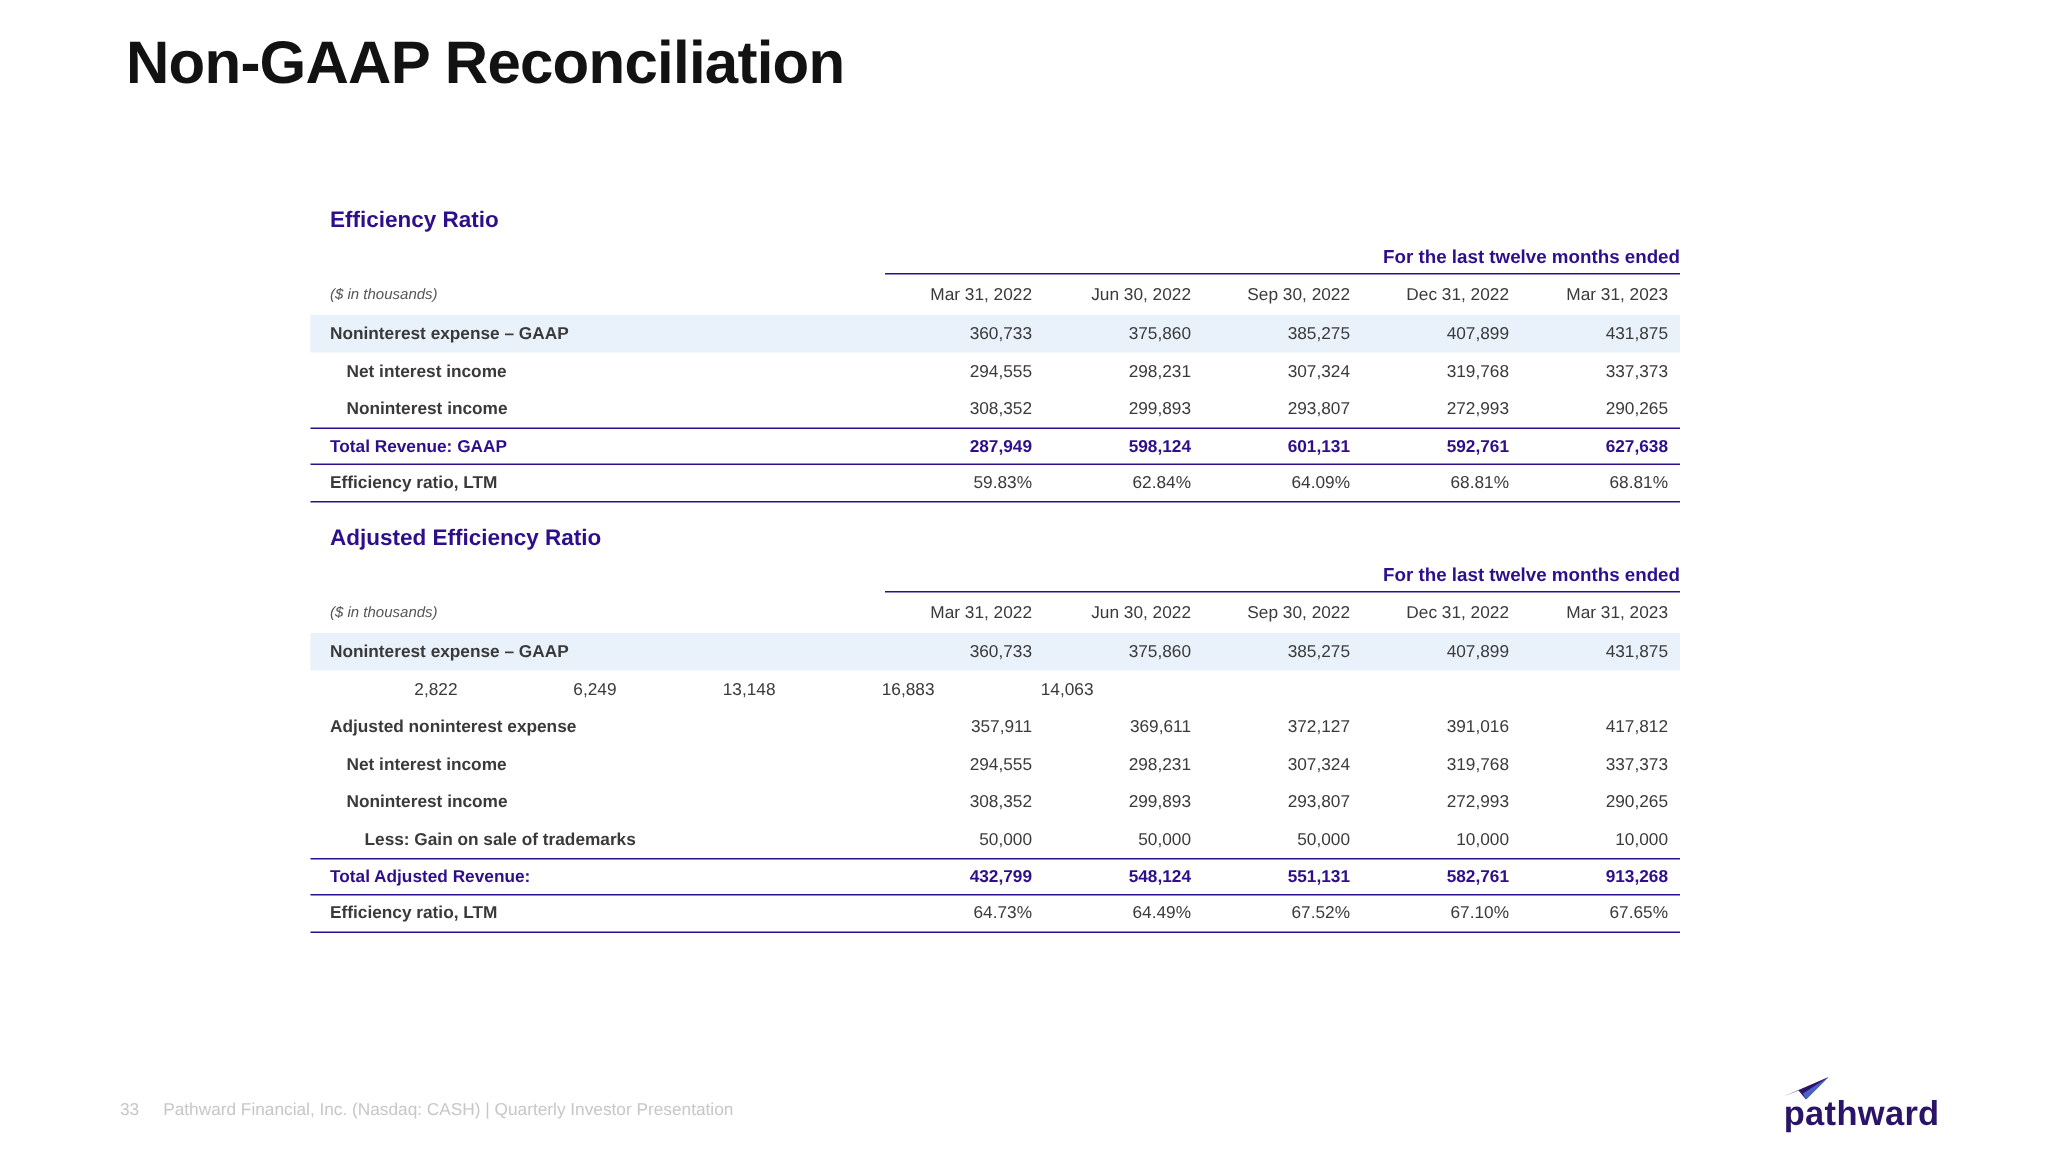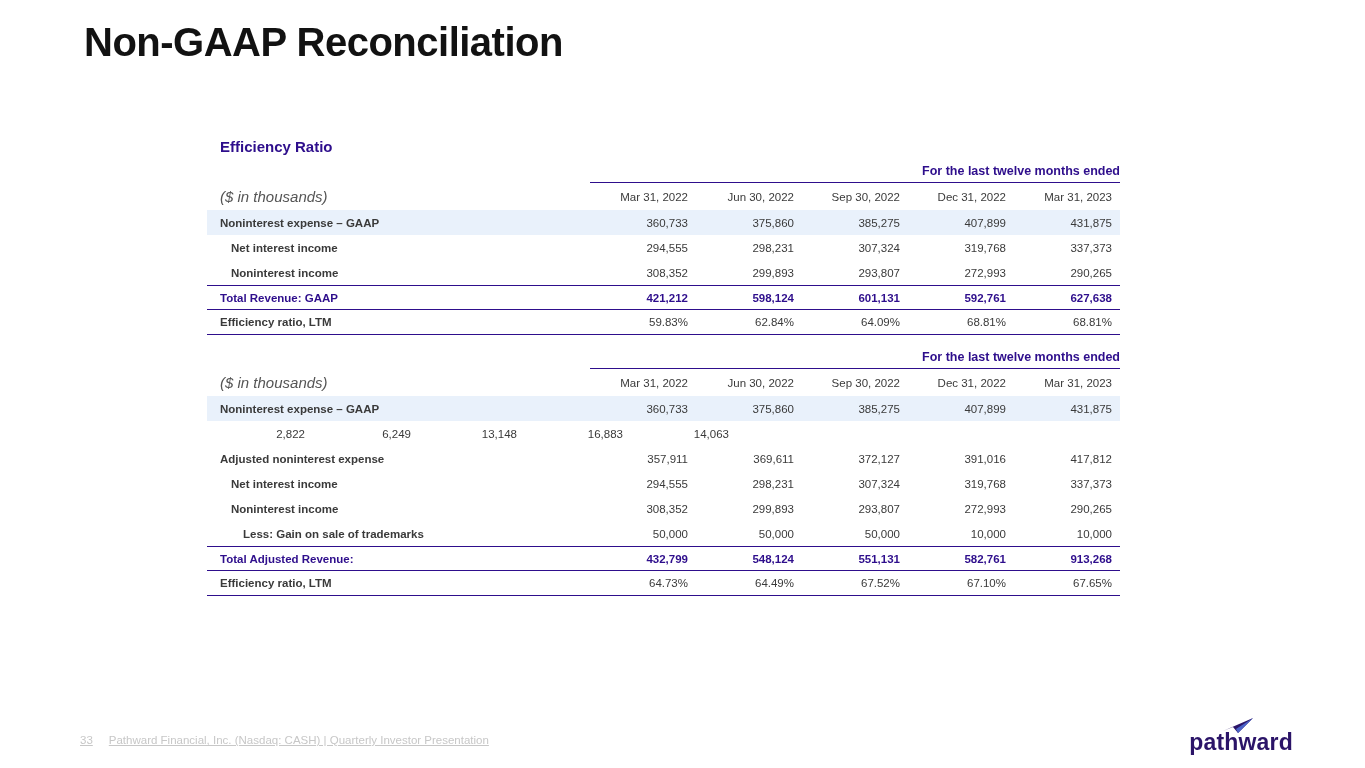--- a/index.html
+++ b/index.html
@@ -28,21 +28,21 @@
   }
   .span-header-row { display: flex; }
   .label-spacer { width: 383px; }
   .span-header {
     width: 530px; text-align: right; font-weight: bold;
     font-size: 12.5px; color: var(--purple);
     padding-bottom: 4px; border-bottom: 1.5px solid var(--purple);
   }
   .cols-row { display: flex; align-items: center; height: 27px; }
   .cell.label { width: 383px; padding-left: 13px; }
-  .unit { font-style: italic; font-size: 15px; color: #555555; }
+  .unit { font-style: italic; font-size: 10px; color: #555555; }
   .cell.num {
     width: 106px; text-align: right; padding-right: 8px;
     font-size: 11.5px; color: #3a3a3a;
   }
   .col-head { color: #222222; font-style: normal; }
   .trow {
     display: flex; align-items: center; height: 25px;
     font-size: 11.5px; color: #3a3a3a;
   }
   .trow .label { font-size: 11.5px; font-weight: bold; }
@@ -53,25 +53,25 @@
     border-top: 1px solid var(--purple);
     border-bottom: 1px solid var(--purple);
   }
   .trow.total .num, .trow.total .label {
     color: var(--purple); font-weight: bold;
   }
   .trow.ratio { border-bottom: 1px solid var(--purple); }
   .footer {
     position: absolute; left: 80px; bottom: 22px;
     display: flex; align-items: baseline; gap: 16px;
-    color: var(--gray); font-size: 11.5px; text-decoration: underline;
+    color: var(--gray); font-size: 11.5px;
   }
   .logo {
     position: absolute; right: 72px; bottom: 14px;
-    display: flex; flex-direction: column; align-items: center;
+    display: flex; flex-direction: column; align-items: flex-start;
   }
   .logo-arrow { margin-right: 6px; margin-bottom: -2px; }
   .logo-text {
     font-size: 23px; font-weight: bold; color: var(--logo);
     letter-spacing: 0.2px; line-height: 1;
   }
 </style>
 </head>
 <body style="--purple: #2E0E8C; --hl: #E9F1FB; --gray: #C7C7C7; --title: #121212; --logo: #2B1468;">
 
@@ -113,38 +113,39 @@
         <div class="trow plain indent-1">
           <div class="cell label">Noninterest income</div>
           <div class="cell num">308,352</div>
           <div class="cell num">299,893</div>
           <div class="cell num">293,807</div>
           <div class="cell num">272,993</div>
           <div class="cell num">290,265</div>
         </div>
         <div class="trow total indent-0">
           <div class="cell label">Total Revenue: GAAP</div>
-          <div class="cell num">421,212</div>
+          <div class="cell num">287,949</div>
           <div class="cell num">598,124</div>
           <div class="cell num">601,131</div>
           <div class="cell num">592,761</div>
           <div class="cell num">627,638</div>
         </div>
         <div class="trow ratio indent-0">
           <div class="cell label">Efficiency ratio, LTM</div>
           <div class="cell num">59.83%</div>
           <div class="cell num">62.84%</div>
           <div class="cell num">64.09%</div>
           <div class="cell num">68.81%</div>
           <div class="cell num">68.81%</div>
         </div>
       </div>
   </section>
 
   <section class="table-section">
+    <h2 class="tbl-heading">Adjusted Efficiency Ratio</h2>
     <div class="span-header-row">
       <div class="label-spacer"></div>
       <div class="span-header">For the last twelve months ended</div>
     </div>
     <div class="cols-row">
       <div class="cell label unit">($ in thousands)</div>
     <div class="cell num col-head">Mar 31, 2022</div>
         <div class="cell num col-head">Jun 30, 2022</div>
         <div class="cell num col-head">Sep 30, 2022</div>
         <div class="cell num col-head">Dec 31, 2022</div>

